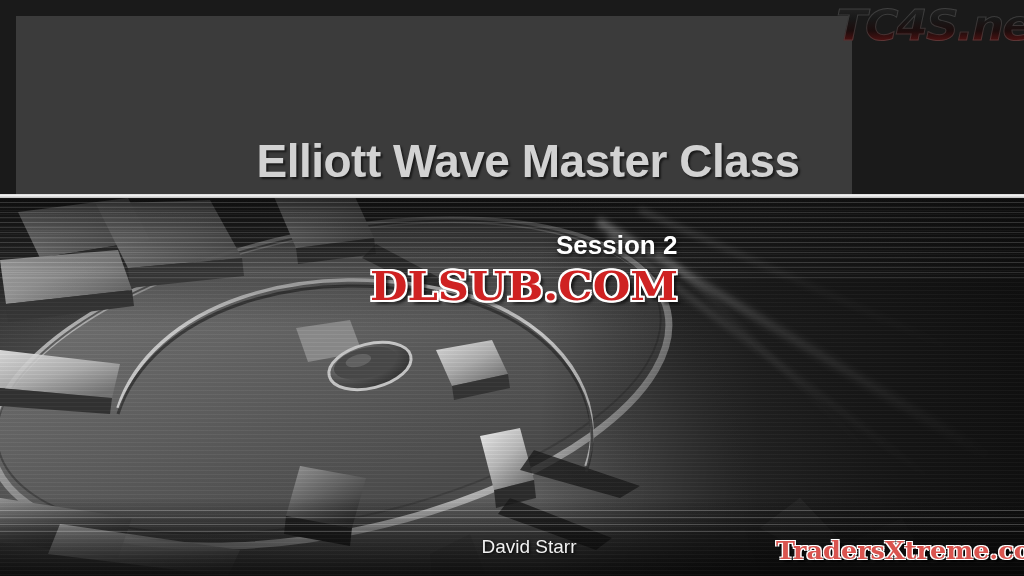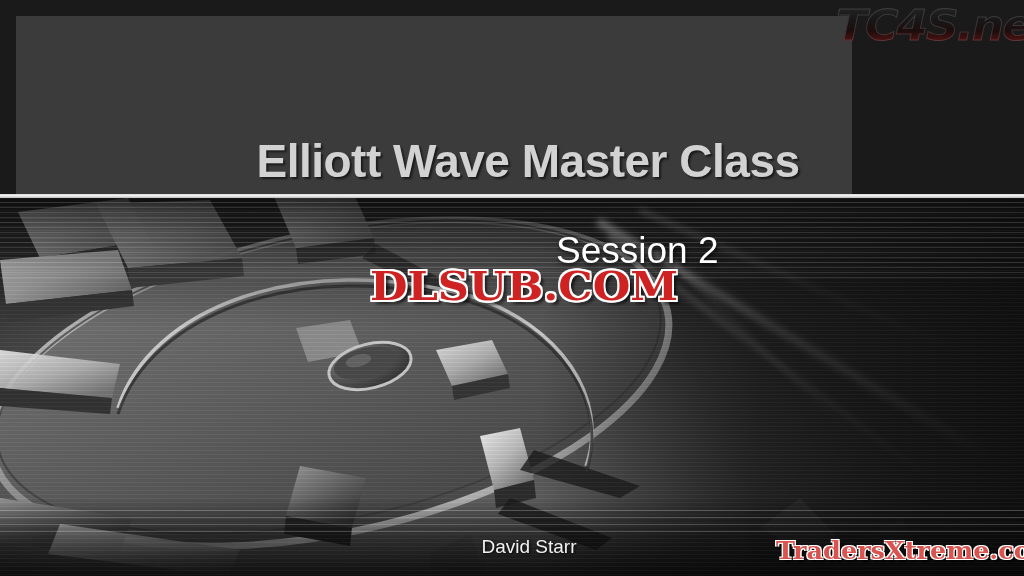--- a/index.html
+++ b/index.html
@@ -134,22 +134,22 @@
     position: absolute;
     left: 0; top: 0;
     width: 1024px; height: 378px;
     pointer-events: none;
   }
 
   
   #session-label {
     position: absolute;
     left: 556px; top: 230px;
-    font-size: 37px;
-    font-weight: normal;
+    font-size: 26px;
+    font-weight: bold;
     color: #ffffff;
     text-shadow: 1px 2px 4px rgba(0,0,0,0.8);
     white-space: nowrap;
     z-index: 30;
   }
 
   #author-name {
     position: absolute;
     left: 17px; top: 536px;
     width: 1024px;

